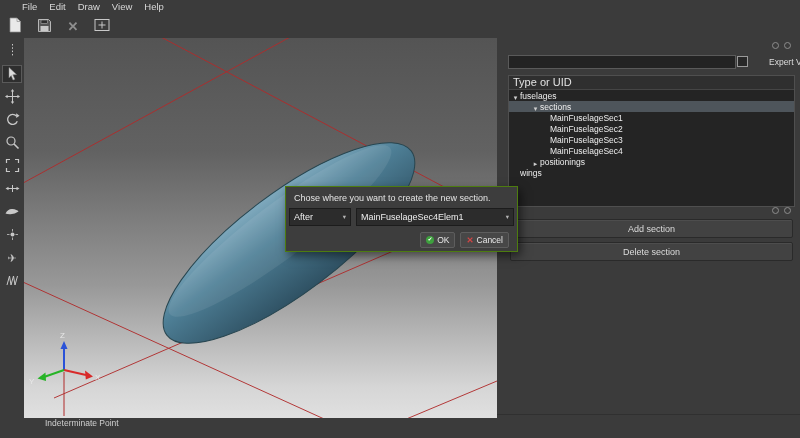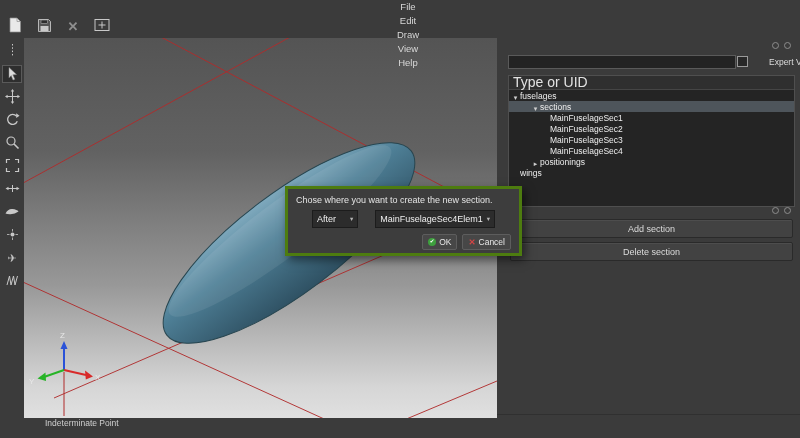--- a/index.html
+++ b/index.html
@@ -1,20 +1,20 @@
 <!DOCTYPE html>
 <html><head>
 <meta charset="utf-8">
 <style>
   html,body{margin:0;padding:0;background:#222;}
   .window{position:relative;width:800px;height:438px;background:#3b3b3b;overflow:hidden;
           font-family:"Liberation Sans",sans-serif;color:#d6d6d6;font-size:9px;}
 
   
-  .menubar{position:absolute;left:16px;top:0;right:0;height:14px;display:flex;align-items:center;background:#3b3b3b;z-index:6;flex-direction:column;}
+  .menubar{position:absolute;left:16px;top:0;right:0;height:14px;display:flex;align-items:center;background:#3b3b3b;z-index:6;}
   .menu-item{padding:0 6px;font-size:9.5px;line-height:14px;color:#d8d8d8;}
 
   
   .toolbar{position:absolute;left:0;top:14px;right:0;height:24px;display:flex;align-items:center;gap:7px;padding-left:4px;z-index:5;}
   .tb-btn{width:22px;height:22px;display:flex;align-items:center;justify-content:center;}
   .x-glyph{color:#8f8f8f;font-size:13px;font-weight:bold;line-height:1;}
 
   
   .left-toolbar{position:absolute;left:0;top:38px;width:24px;bottom:20px;display:flex;flex-direction:column;align-items:center;padding-top:5px;gap:7px;z-index:5;}
   .lt-btn{width:18px;height:16px;display:flex;align-items:center;justify-content:center;}
@@ -30,40 +30,40 @@
   .dots1{top:4px;}
   .dots2{top:169px;}
   .dot{width:5px;height:5px;border-radius:50%;border:1px solid #8d8d8d;background:transparent;}
   .filter-input{position:absolute;left:5px;top:17px;width:220px;height:12px;background:#232323;border:1px solid #5a5a5a;
                 color:#eee;font-size:9px;padding:0 3px;font-family:"Liberation Sans",sans-serif;outline:none;}
   .expert-view{position:absolute;left:234px;top:16px;height:15px;display:flex;align-items:center;gap:21px;}
   .checkbox{width:9px;height:9px;border:1px solid #9a9a9a;background:#282828;}
   .cb-label{font-size:8.5px;color:#dddddd;white-space:nowrap;}
 
   .tree{position:absolute;left:5px;top:37px;right:5px;height:130px;background:#242424;border:1px solid #4f4f4f;overflow:hidden;}
-  .tree-header{height:13px;line-height:13px;padding:0 4px;background:#2f2f2f;border-bottom:1px solid #454545;font-size:14px;color:#e2e2e2;}
+  .tree-header{height:13px;line-height:13px;padding:0 4px;background:#2f2f2f;border-bottom:1px solid #454545;font-size:11px;color:#e2e2e2;}
   .tree-row{height:11px;display:flex;align-items:flex-end;font-size:8.5px;color:#ededed;white-space:nowrap;}
   .tree-row.selected{background:#4e555b;}
   .tw-arrow{flex:0 0 9px;width:9px;text-align:center;font-size:7px;color:#cfcfcf;line-height:1;}
   .d0 .tw-arrow{margin-left:2px;}
   .d1 .tw-arrow{margin-left:12px;}
   .d2 .tw-arrow{margin-left:22px;}
   .d3 .tw-arrow{margin-left:32px;}
 
   .panel-btn{position:absolute;left:7px;right:7px;height:17px;background:#424242;border:1px solid #2a2a2a;border-radius:2px;
              color:#dcdcdc;font-size:9px;font-family:"Liberation Sans",sans-serif;display:flex;align-items:center;justify-content:center;
              box-shadow:inset 0 1px 0 rgba(255,255,255,0.06);}
   .btn-add{top:181px;}
   .btn-del{top:204px;}
 
   
-  .dialog{position:absolute;left:285px;top:186px;width:231px;height:64px;background:#3d3d3d;border:3px solid #4d7c0f;
+  .dialog{position:absolute;left:285px;top:186px;width:231px;height:64px;background:#3d3d3d;border:1px solid #4d7c0f;
           box-shadow:3px 4px 9px rgba(0,0,0,0.5);z-index:20;}
   .dialog-msg{padding:6px 8px 5px;font-size:9px;color:#e4e4e4;}
-  .dialog-row{display:flex;gap:17px;padding:0 24px;}
+  .dialog-row{display:flex;gap:5px;padding:0 3px;}
   .combo{height:16px;background:#2c2c2c;border:1px solid #1c1c1c;display:flex;align-items:center;padding:0 4px;font-size:9px;color:#eeeeee;}
   .combo-pos{width:52px;}
   .combo-el{flex:1;}
   .combo-arrow{margin-left:auto;font-size:6.5px;color:#b5b5b5;padding-left:4px;}
   .dialog-buttons{display:flex;justify-content:flex-end;gap:5px;padding:6px 8px 0;}
   .dlg-btn{height:14px;display:flex;align-items:center;gap:3px;background:#474747;border:1px solid #5d5d5d;border-radius:2px;
            padding:0 5px;font-size:8.5px;color:#e8e8e8;text-align:center;}
   .ok-icon{width:8px;height:8px;border-radius:50%;background:#3ea03e;color:#fff;font-size:5.5px;display:flex;align-items:center;justify-content:center;line-height:1;}
   .cancel-icon{color:#d24545;font-weight:bold;font-size:8.5px;line-height:1;}
 

